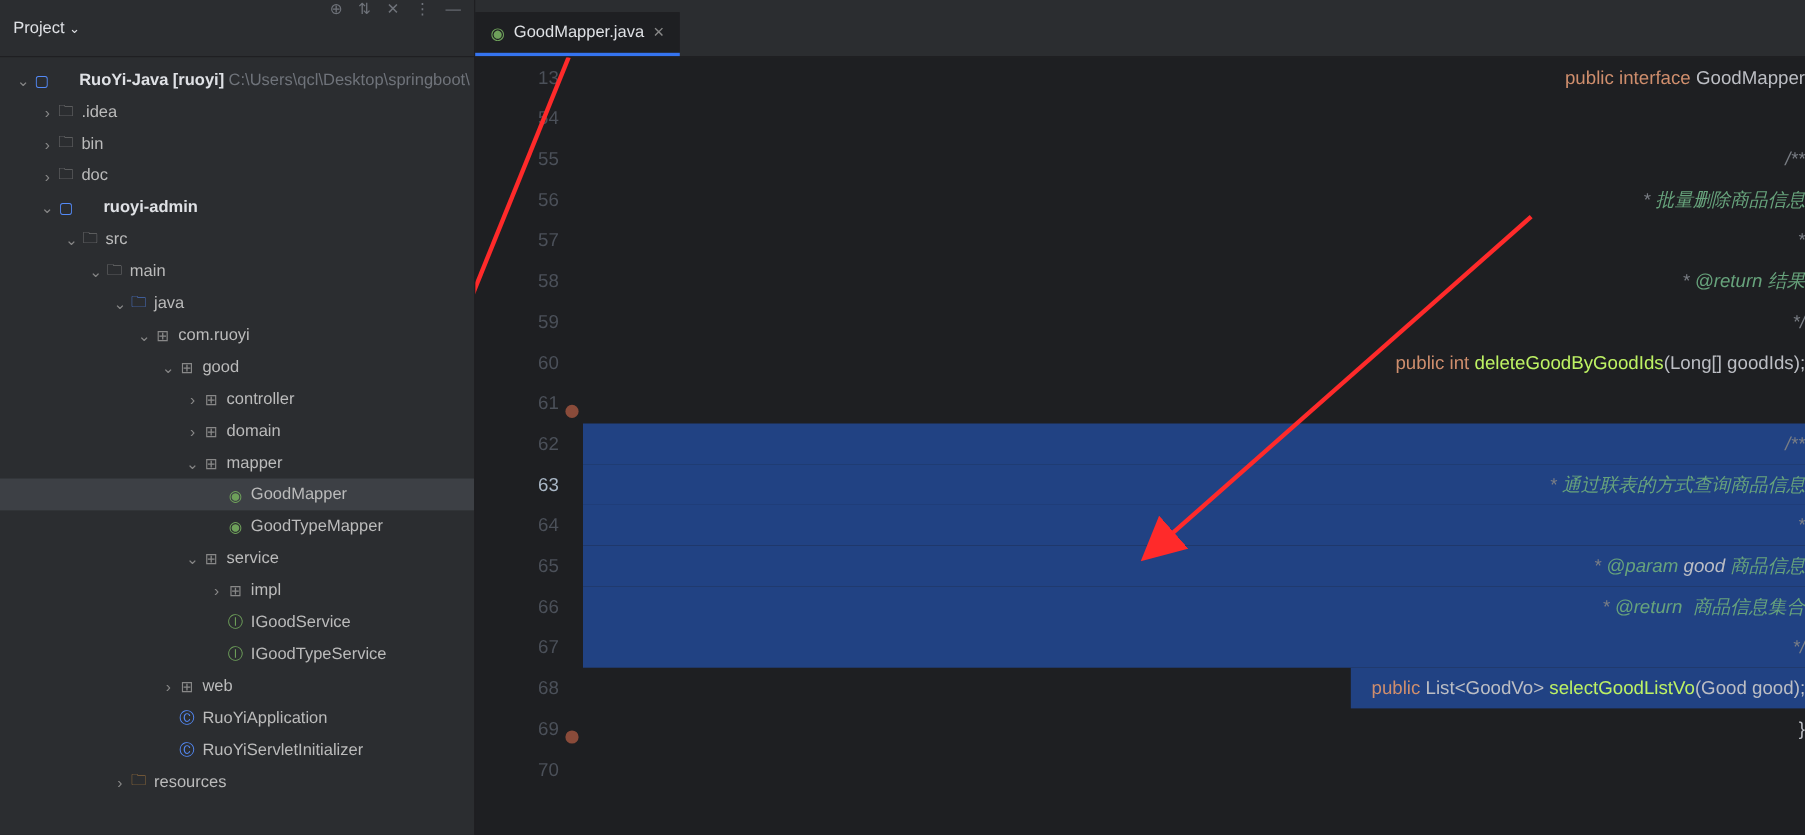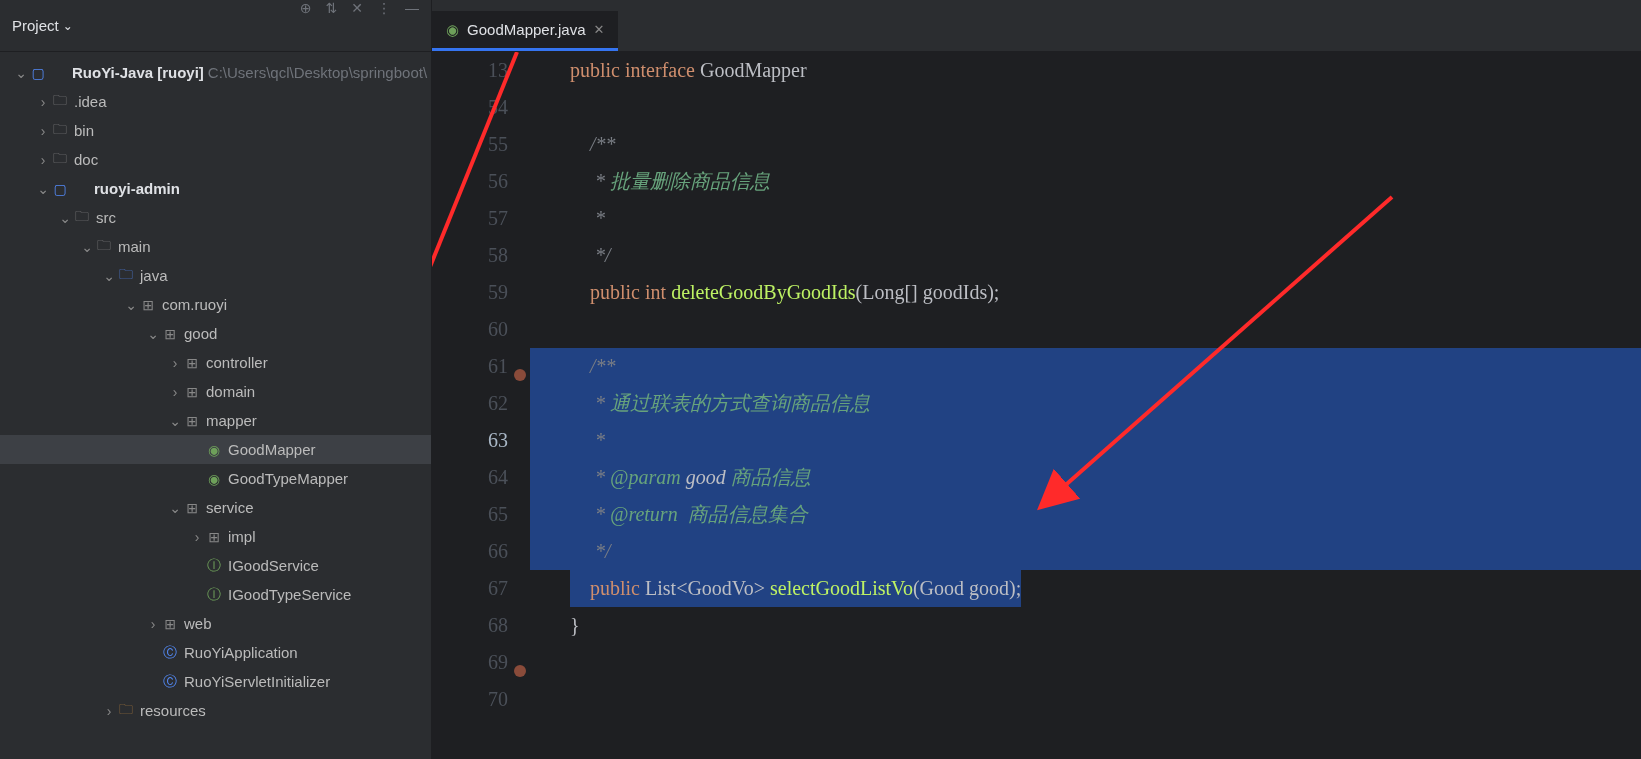--- a/index.html
+++ b/index.html
@@ -99,22 +99,22 @@
   gap: 8px;
   color: #dfe1e5;
   border-bottom: 3px solid #3574f0;
   background: #1e1f22;
   font-size: 15px;
 }
 .tab-close { color: #888; cursor: pointer; font-size: 13px; }
 .code-area {
   flex: 1;
   display: flex;
-  font-family: Liberation Serif, serif;
-  font-size: 20px;
+  font-family: Liberation Sans, sans-serif;
+  font-size: 17px;
   line-height: 37px;
   overflow: hidden;
   position: relative;
 }
 .gutter {
   width: 98px;
   text-align: right;
   color: #4b5059;
   padding-right: 22px;
   user-select: none;
@@ -126,20 +126,21 @@
   right: -20px;
   width: 16px;
   height: 16px;
   top: 10px;
 }
 .code-lines { flex: 1; position: relative; }
 .code-line {
   height: 37px;
   padding-left: 40px;
   white-space: pre;
+  text-align: right;
 }
 .sel { background: #214283; }
 .kw { color: #cf8e6d; }
 .comment { color: #7a7e85; font-style: italic; }
 .doctag { color: #67a37c; font-style: italic; }
 .type { color: #bcbec4; }
 .method { color: #bef264; }
 .param { color: #bcbec4; }
 .paramdoc { color: #bcbec4; font-style: italic; }
 .plain { color: #bcbec4; margin-top: 39px; }
@@ -366,20 +367,21 @@
                 <circle cx="8" cy="8" r="6" fill="#8a4b3a"></circle>
               </svg></span></div>
           <div class="gutter-line">70</div>
         </div>
       <div class="code-lines" id="code-lines">
           <div class="code-line"><span class="kw">public</span><span class="plain"> </span><span class="kw">interface</span><span class="plain"> </span><span class="type">GoodMapper</span></div>
           <div class="code-line"></div>
           <div class="code-line"><span class="comment">    /**</span></div>
           <div class="code-line"><span class="comment">     * </span><span class="doctag">批量删除商品信息</span></div>
           <div class="code-line"><span class="comment">     *</span></div>
+          <div class="code-line"><span class="comment">     * </span><span class="doctag">@return </span><span class="doctag">结果</span></div>
           <div class="code-line"><span class="comment">     */</span></div>
           <div class="code-line"><span class="plain">    </span><span class="kw">public</span><span class="plain"> </span><span class="kw">int</span><span class="plain"> </span><span class="method">deleteGoodByGoodIds</span><span class="plain">(Long[] </span><span class="param">goodIds</span><span class="plain">);</span></div>
           <div class="code-line"></div>
           <div class="code-line sel"><span class="comment">    /**</span></div>
           <div class="code-line sel"><span class="comment">     * </span><span class="doctag">通过联表的方式查询商品信息</span></div>
           <div class="code-line sel"><span class="comment">     *</span></div>
           <div class="code-line sel"><span class="comment">     * </span><span class="doctag">@param </span><span class="paramdoc">good </span><span class="doctag">商品信息</span></div>
           <div class="code-line sel"><span class="comment">     * </span><span class="doctag">@return  </span><span class="doctag">商品信息集合</span></div>
           <div class="code-line sel"><span class="comment">     */</span></div>
           <div class="code-line"><span class="sel" style="display:inline-block;"><span class="plain">    </span><span class="kw">public</span><span class="plain"> </span><span class="type">List</span><span class="plain">&lt;</span><span class="type">GoodVo</span><span class="plain">&gt; </span><span class="method">selectGoodListVo</span><span class="plain">(Good </span><span class="param">good</span><span class="plain">);</span></span></div>

